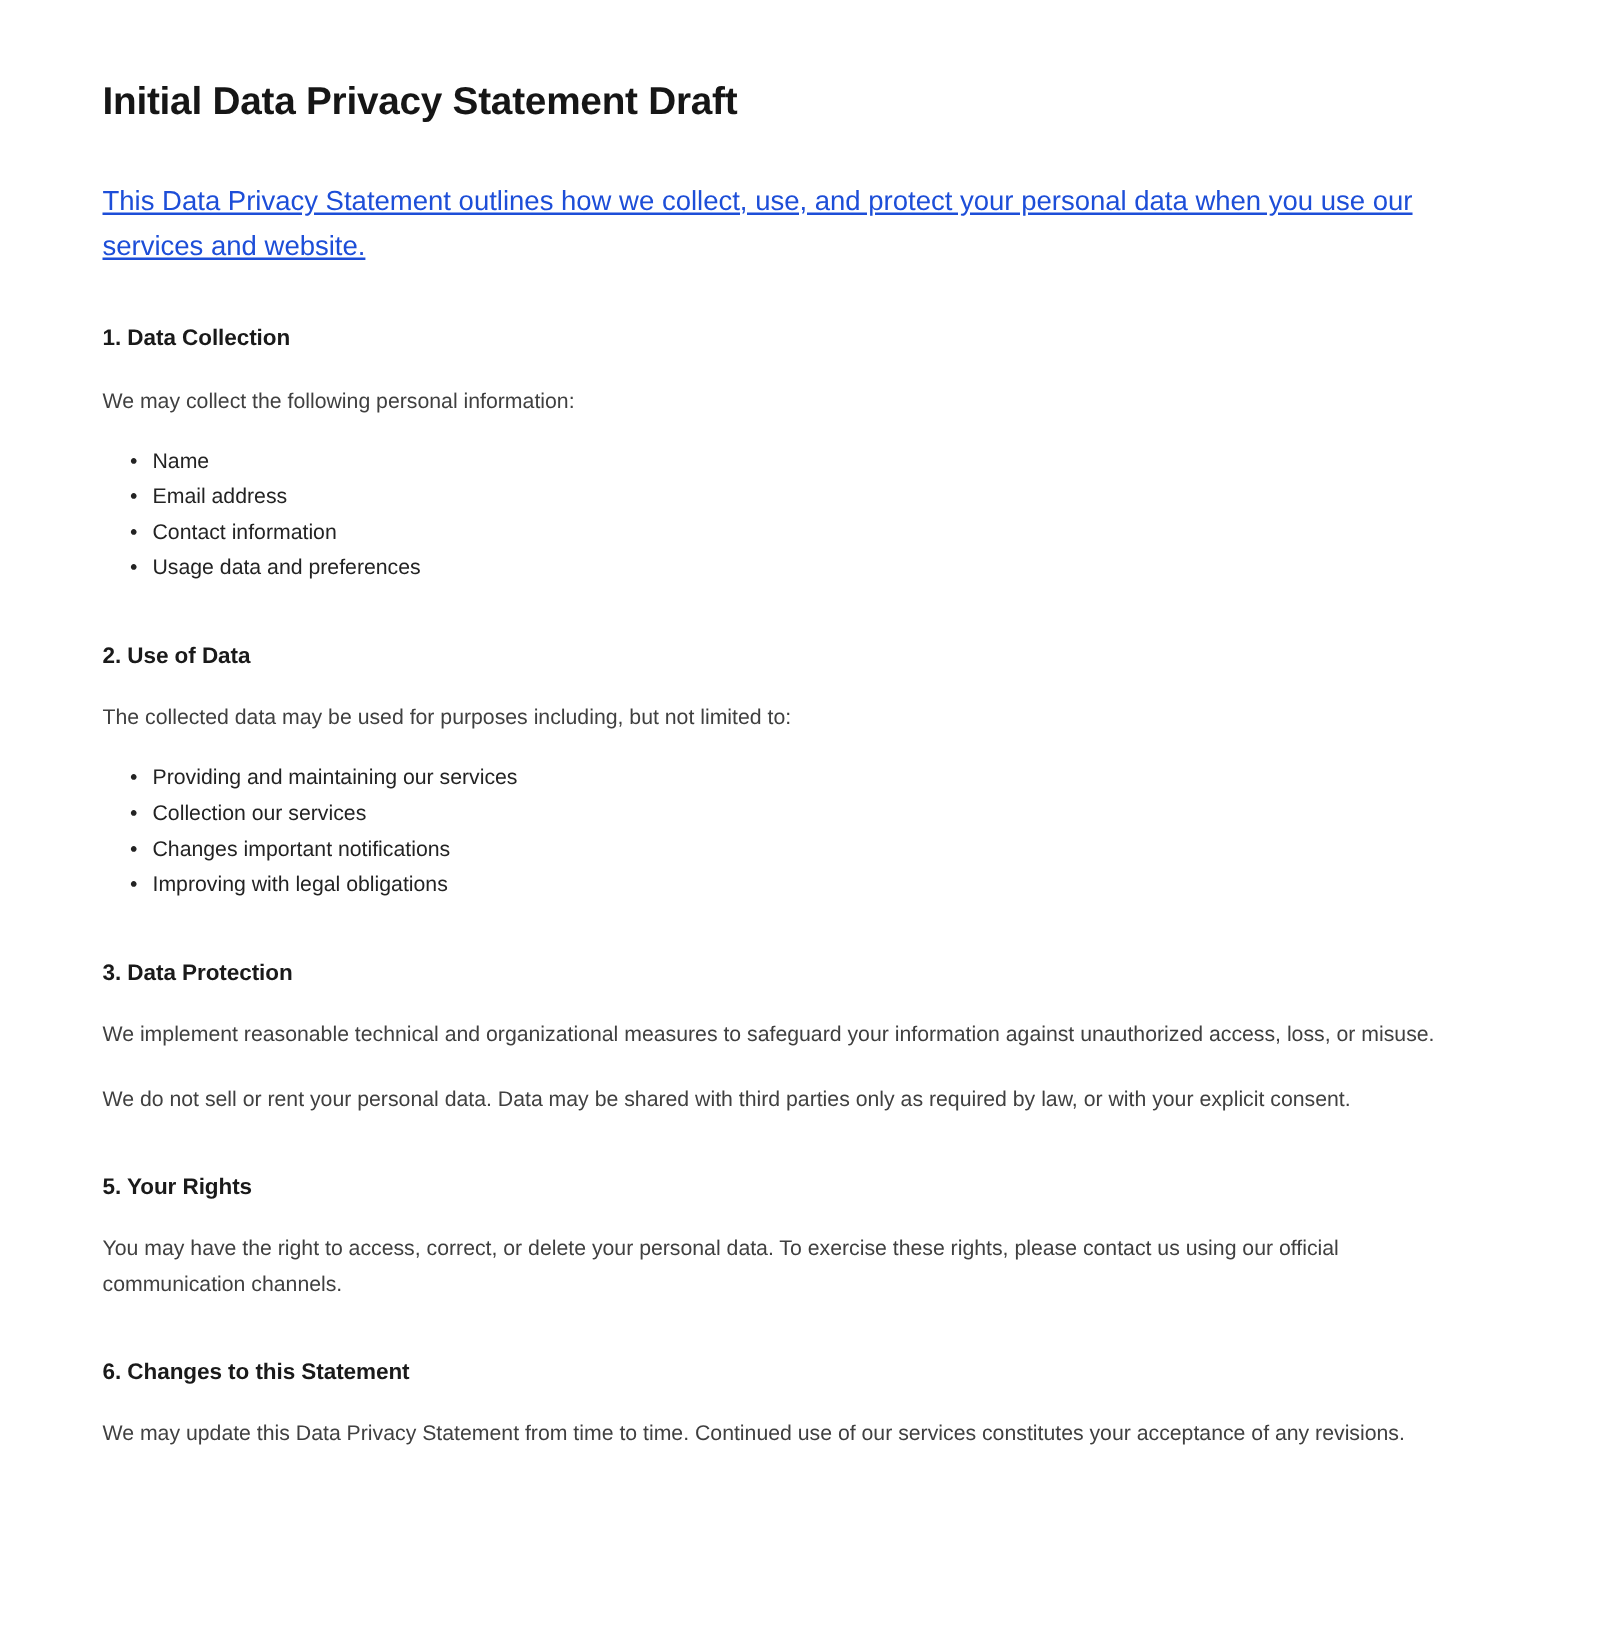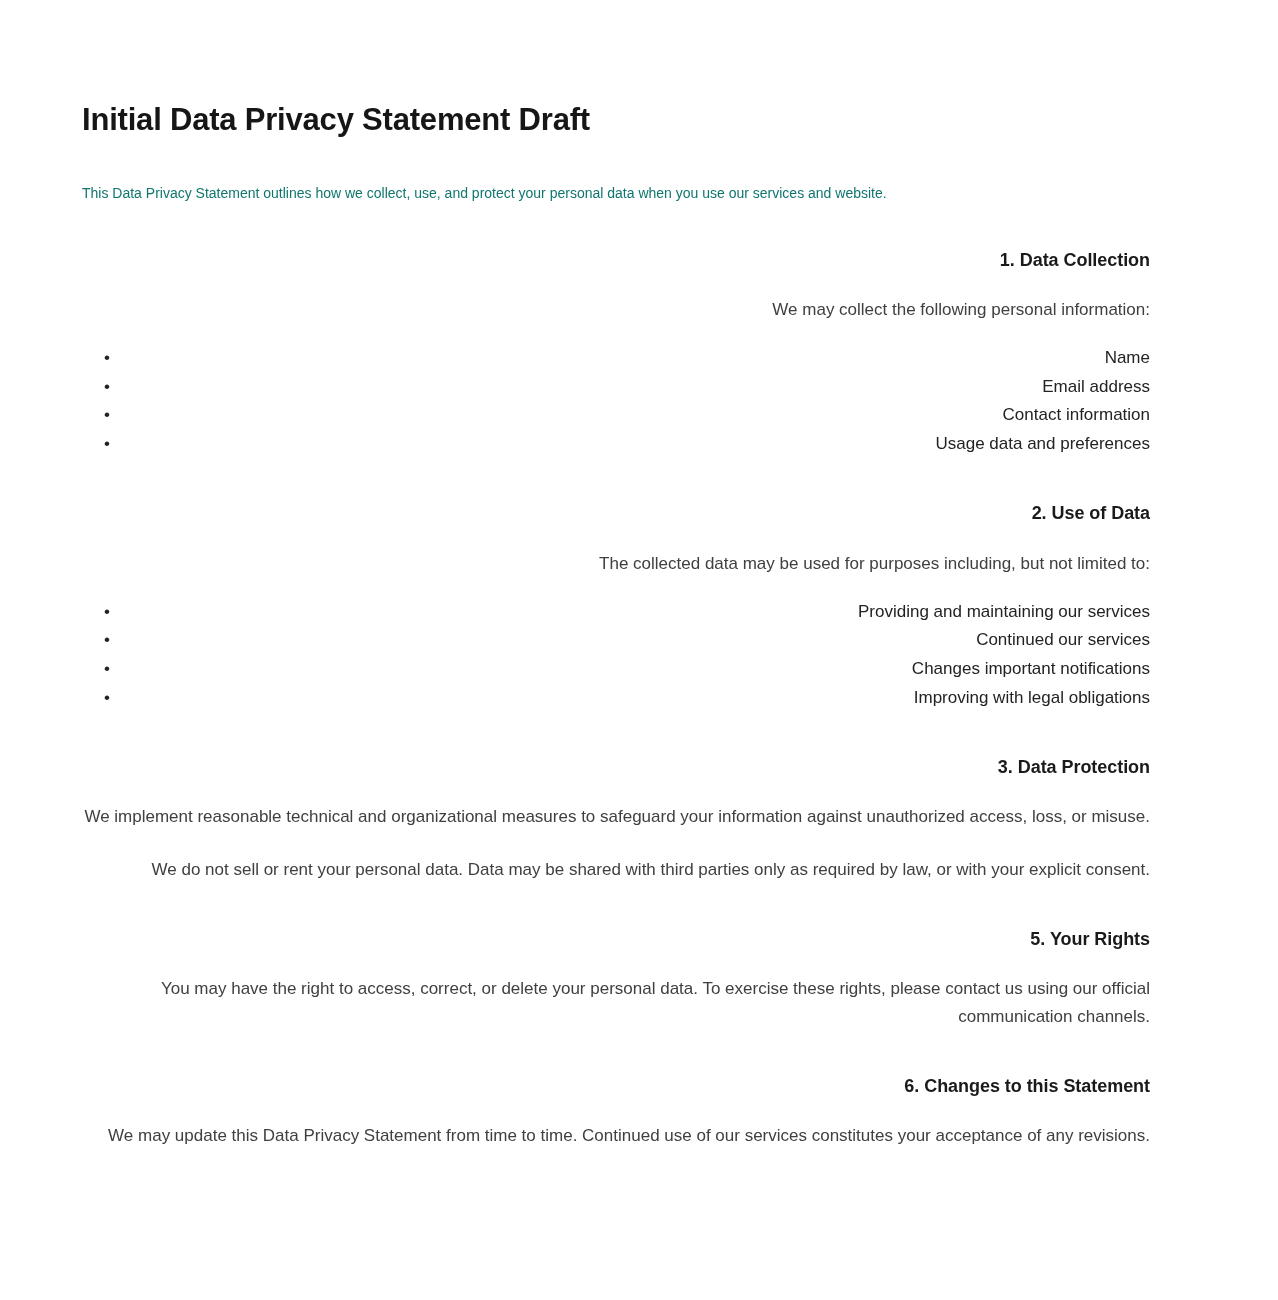--- a/index.html
+++ b/index.html
@@ -14,21 +14,20 @@
     color: #1f1f1f;
     -webkit-font-smoothing: antialiased;
   }
   .page {
     padding: 62px 82px 80px 82px;
     box-sizing: border-box;
     width: 1278px;
   }
   .doc {
     max-width: 1068px;
-    margin-top: 39px;
   }
   h1.doc-title {
     font-size: 31px;
     font-weight: bold;
     line-height: 1.25;
     letter-spacing: -0.2px;
     margin: 0 0 42px 0;
     color: #161616;
   }
   h2.section-heading {
@@ -40,24 +39,25 @@
     letter-spacing: -0.05px;
   }
   p.body-text {
     font-size: 17px;
     font-weight: normal;
     line-height: 1.65;
     margin: 24px 0 0 0;
     color: #404040;
   }
   p.intro-text {
-    font-size: 14px;
+    font-size: 22px;
     line-height: 1.65;
     margin: 0;
-    color: #0f766e;
+    color: #1d4ed8;
+    text-decoration: underline;
   }
   ul.bullet-list {
     margin: 20px 0 0 0;
     padding-left: 22px;
     list-style: none;
   }
   ul.bullet-list li {
     font-size: 17px;
     line-height: 1.68;
     color: #232323;
@@ -66,21 +66,21 @@
   }
   ul.bullet-list li::before {
     content: "\2022";
     position: absolute;
     left: 0;
     top: 0;
     font-size: 17px;
     line-height: 1.68;
     color: #232323;
   }
-  section.doc-section { margin: 0; text-align: right; }
+  section.doc-section { margin: 0; }
 </style>
 </head>
 <body>
 
 <div class="page">
   <article class="doc">
 
     <h1 class="doc-title">Initial Data Privacy Statement Draft</h1>
 
     <p class="intro-text">This Data Privacy Statement outlines how we collect, use, and protect your personal data when you use our services and website.</p>
@@ -94,21 +94,21 @@
         <li>Contact information</li>
         <li>Usage data and preferences</li>
       </ul>
     </section>
 
     <section class="doc-section">
       <h2 class="section-heading">2. Use of Data</h2>
       <p class="body-text">The collected data may be used for purposes including, but not limited to:</p>
       <ul class="bullet-list">
         <li>Providing and maintaining our services</li>
-        <li>Continued our services</li>
+        <li>Collection our services</li>
         <li>Changes important notifications</li>
         <li>Improving with legal obligations</li>
       </ul>
     </section>
 
     <section class="doc-section">
       <h2 class="section-heading">3. Data Protection</h2>
       <p class="body-text">We implement reasonable technical and organizational measures to safeguard your information against unauthorized access, loss, or misuse.</p>
     </section>
 

